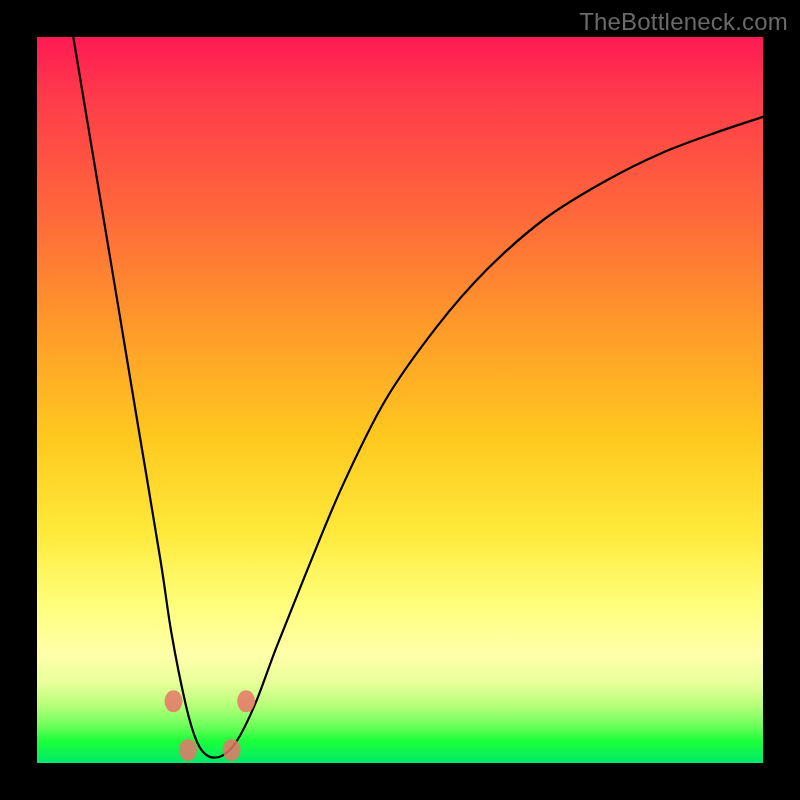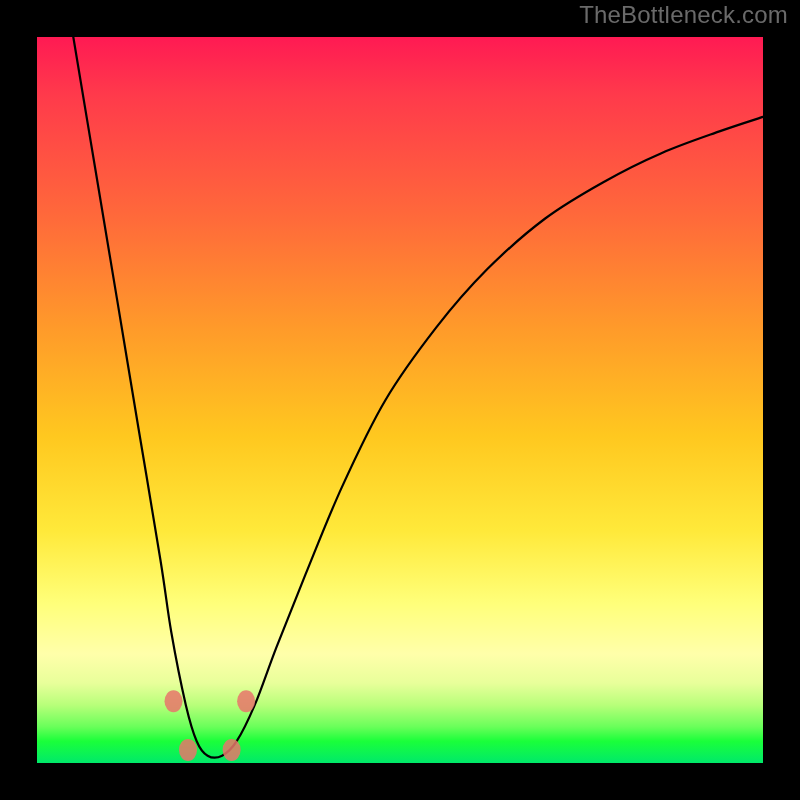--- a/index.html
+++ b/index.html
@@ -28,21 +28,21 @@
       #ffffaa 85%,
       #e8ff9a 89%,
       #b8ff7a 92%,
       #6aff5a 95%,
       #1aff3a 97%,
       #00e96a 100%
     );
   }
   .watermark {
     position: absolute;
-    top: 1px;
+    top: 8px;
     right: 12px;
     color: #6a6a6a;
     font-size: 24px;
     letter-spacing: 0.2px;
     font-weight: 500;
     user-select: none;
   }
   svg.curve {
     position: absolute;
     left: 0;

